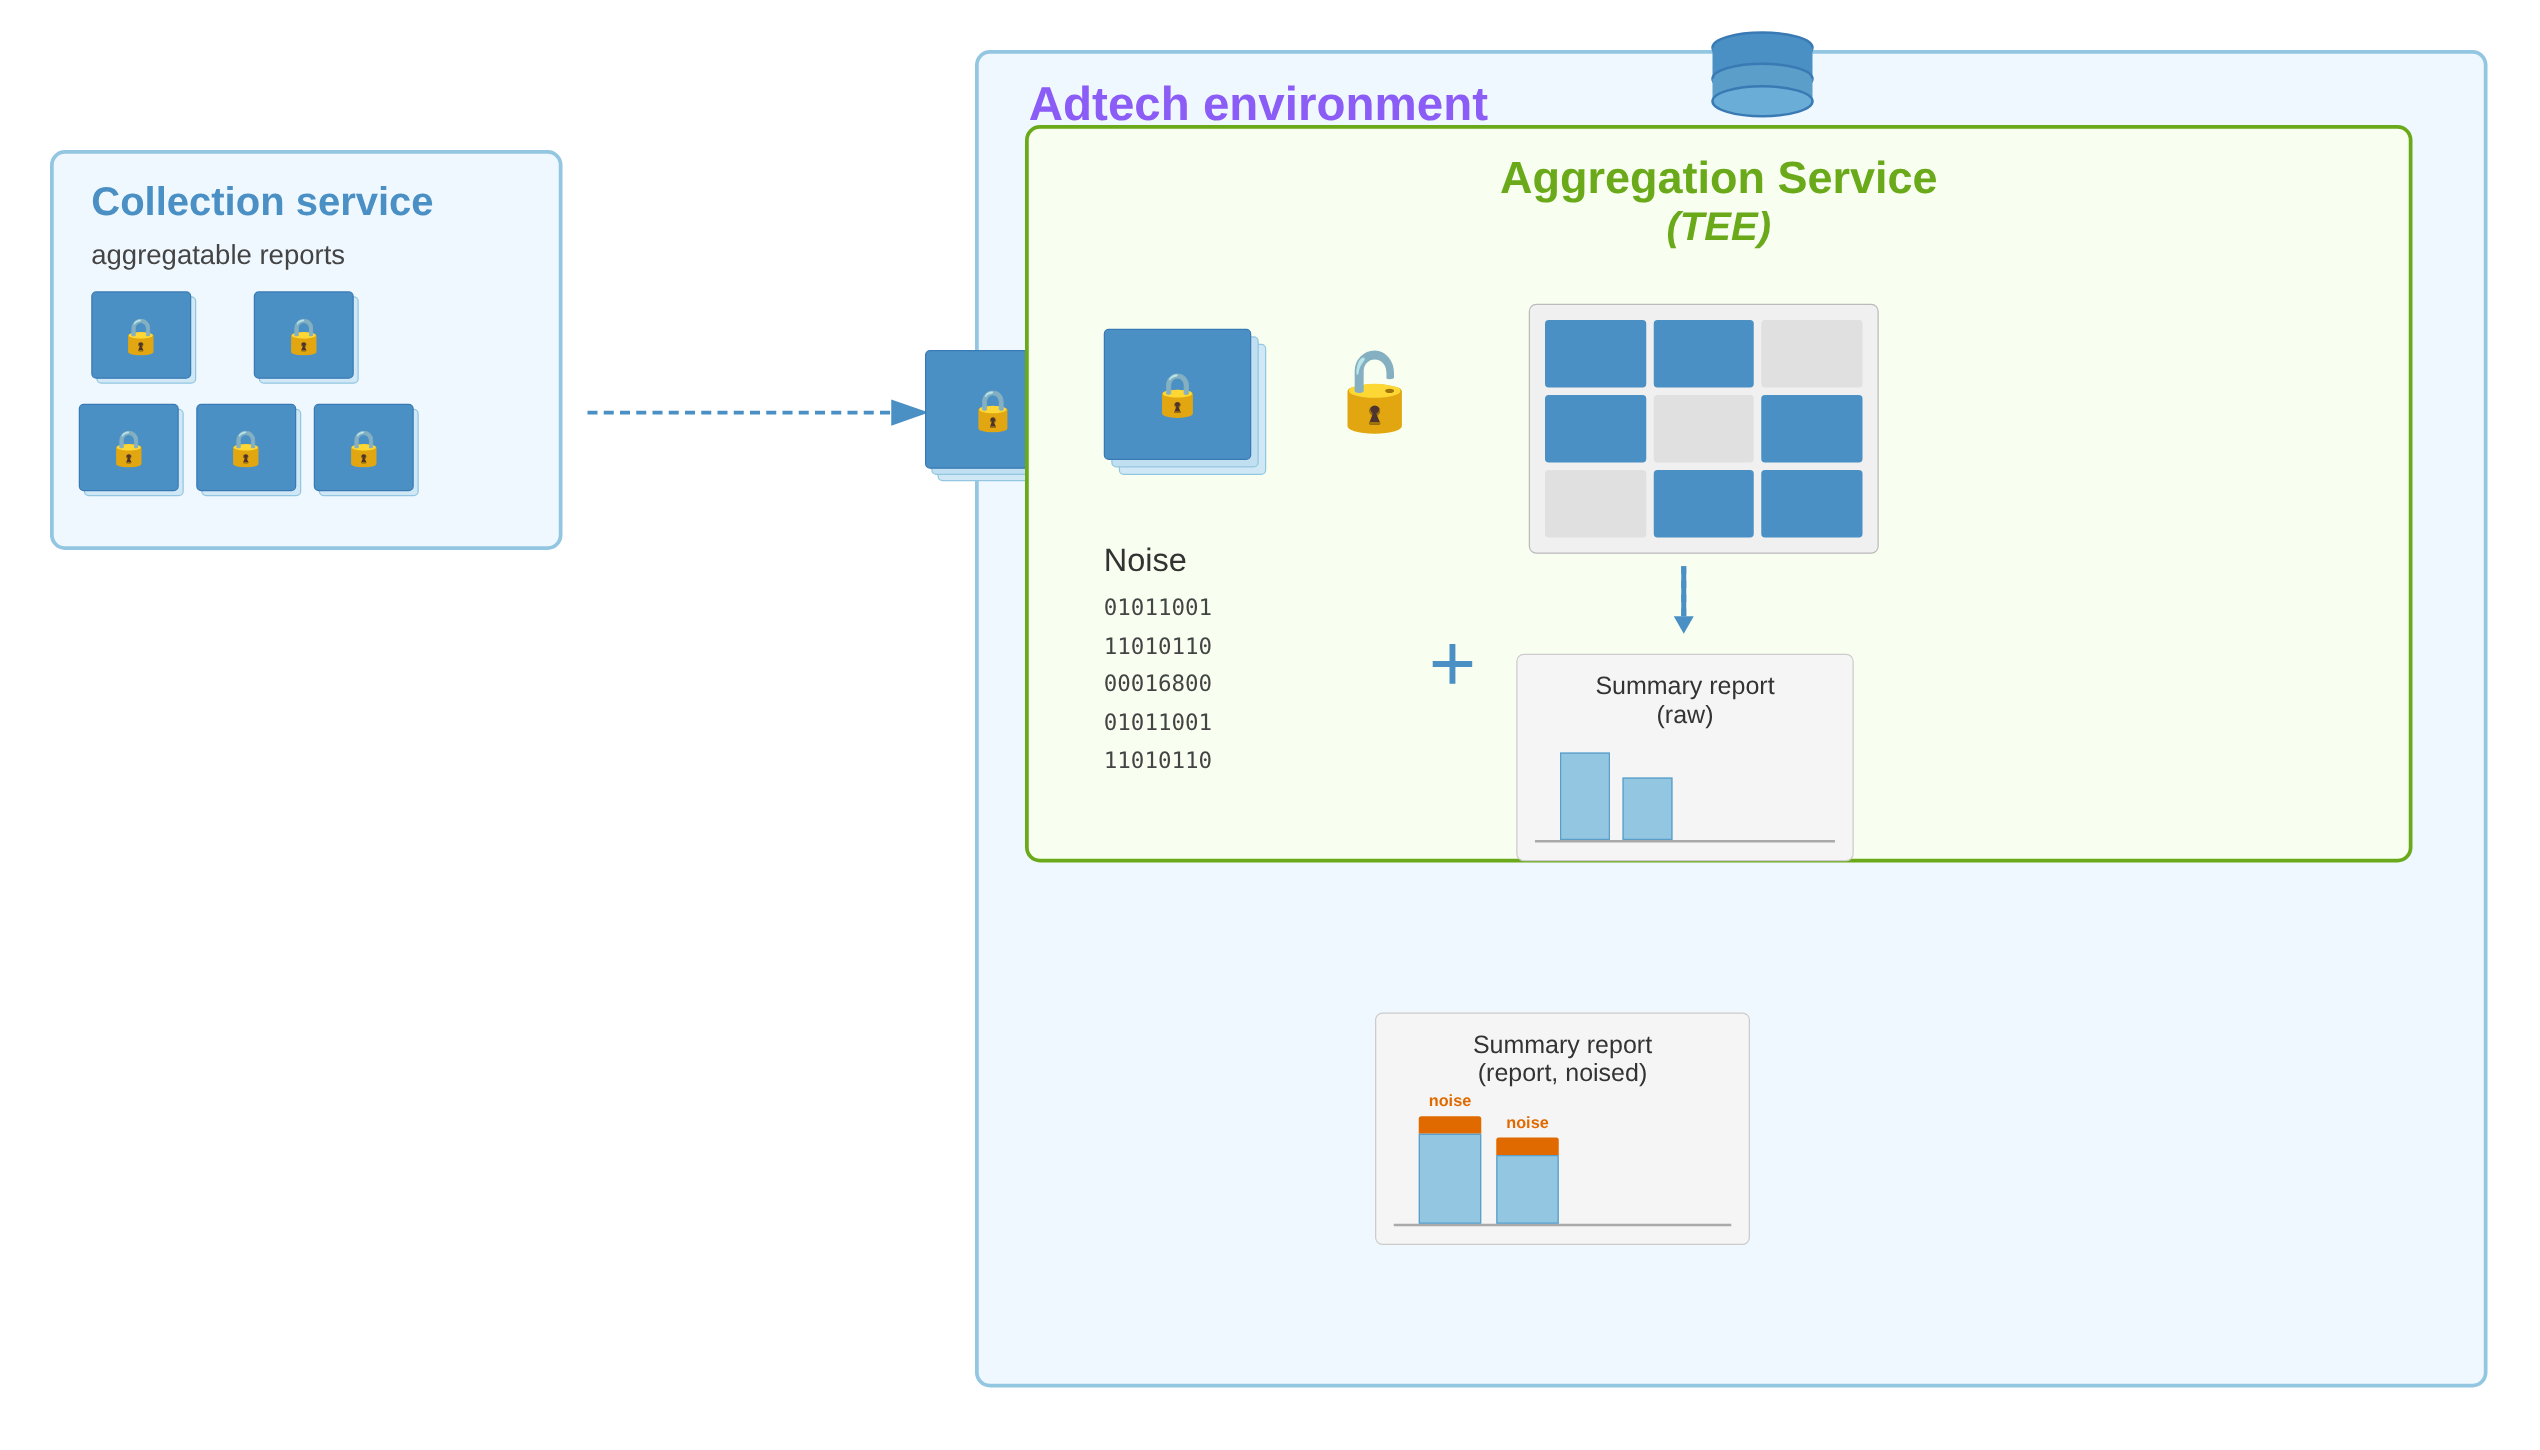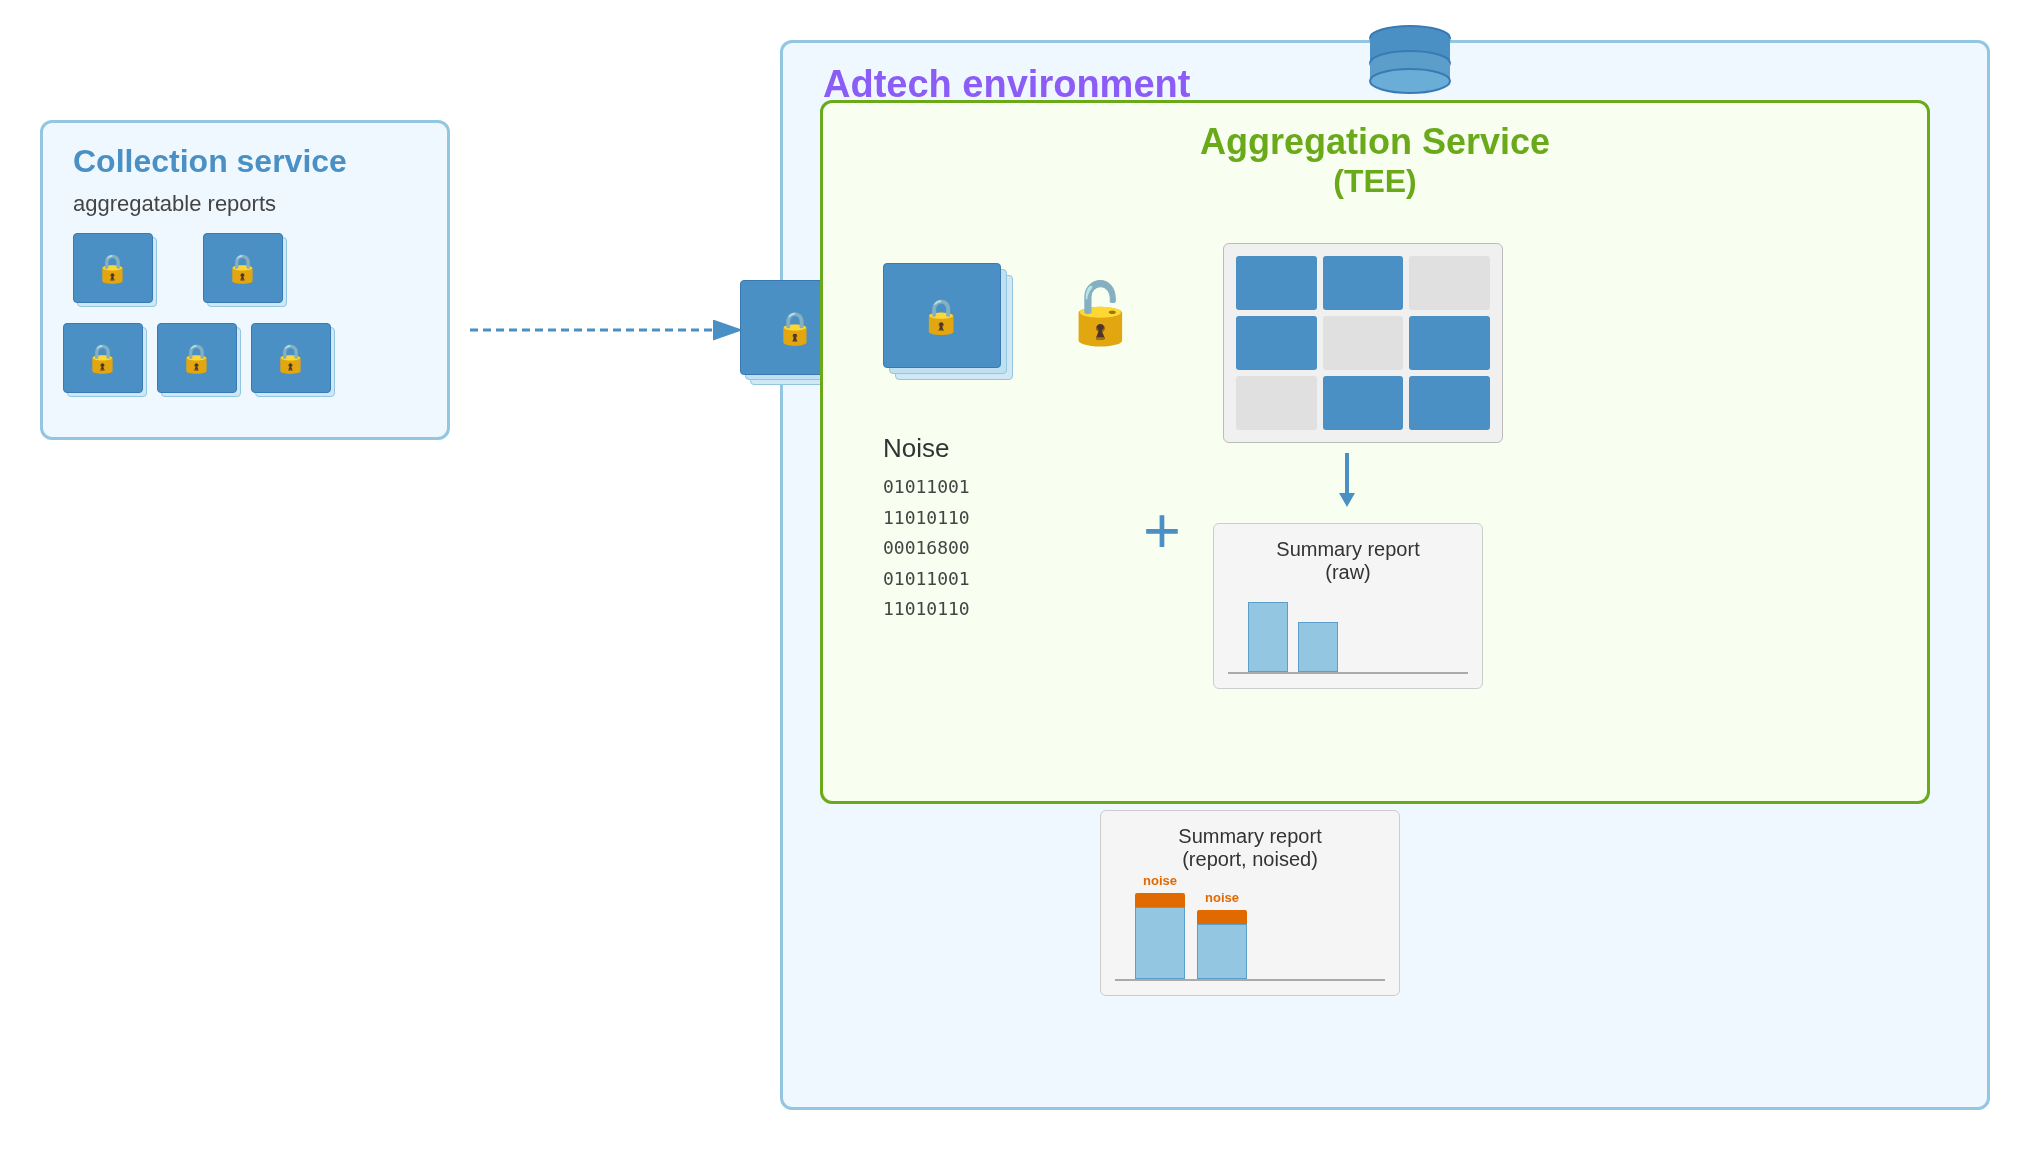--- a/index.html
+++ b/index.html
@@ -68,21 +68,21 @@
       font-size: 22px;
       color: #444;
     }
 
     
     .aggregation-box {
       position: absolute;
       top: 100px;
       left: 820px;
       width: 1110px;
-      height: 704px;
+      height: 590px;
       border: 3.5px solid #6aaa1a;
       border-radius: 12px;
       background: #f8fff0;
     }
 
     
     svg.arrows {
       position: absolute;
       top: 0;
       left: 0;
@@ -182,21 +182,21 @@
       <rect x="10" y="18" width="80" height="25" fill="#4a90c4" stroke="none"></rect>
       <ellipse cx="50" cy="43" rx="40" ry="12" fill="#5a9ec9" stroke="#3a7ab4" stroke-width="2"></ellipse>
       <rect x="10" y="43" width="80" height="18" fill="#5a9ec9" stroke="none"></rect>
       <ellipse cx="50" cy="61" rx="40" ry="12" fill="#6aaed8" stroke="#3a7ab4" stroke-width="2"></ellipse>
     </svg>
   </div>
 
   <div class="aggregation-box">
     <div style="position:absolute; top:18px; left:0; right:0; text-align:center;">
       <span style="font-size:36px; font-weight:bold; color:#6aaa1a;">Aggregation Service</span><br>
-      <span style="font-size:32px; font-weight:bold; color:#6aaa1a;">(TEE)</span>
+      <span style="font-size:32px; font-weight:bold; color:#6aaa1a;font-style:italic;">(TEE)</span>
     </div>
 
     <div style="position:absolute; top:160px; left:60px;">
       <div style="position:relative; width:130px; height:120px;">
         <div style="position:absolute; top:12px; left:12px; width:118px; height:105px; background:#d0e8f5; border:1.5px solid #93c6e0; border-radius:4px;"></div>
         <div style="position:absolute; top:6px; left:6px; width:118px; height:105px; background:#c0dff0; border:1.5px solid #93c6e0; border-radius:4px;"></div>
         <div style="position:absolute; top:0; left:0; width:118px; height:105px; background:#4a90c4; border:1.5px solid #3a7ab4; border-radius:4px; display:flex; align-items:center; justify-content:center;">
           <span style="font-size:34px;">🔒</span>
         </div>
       </div>

